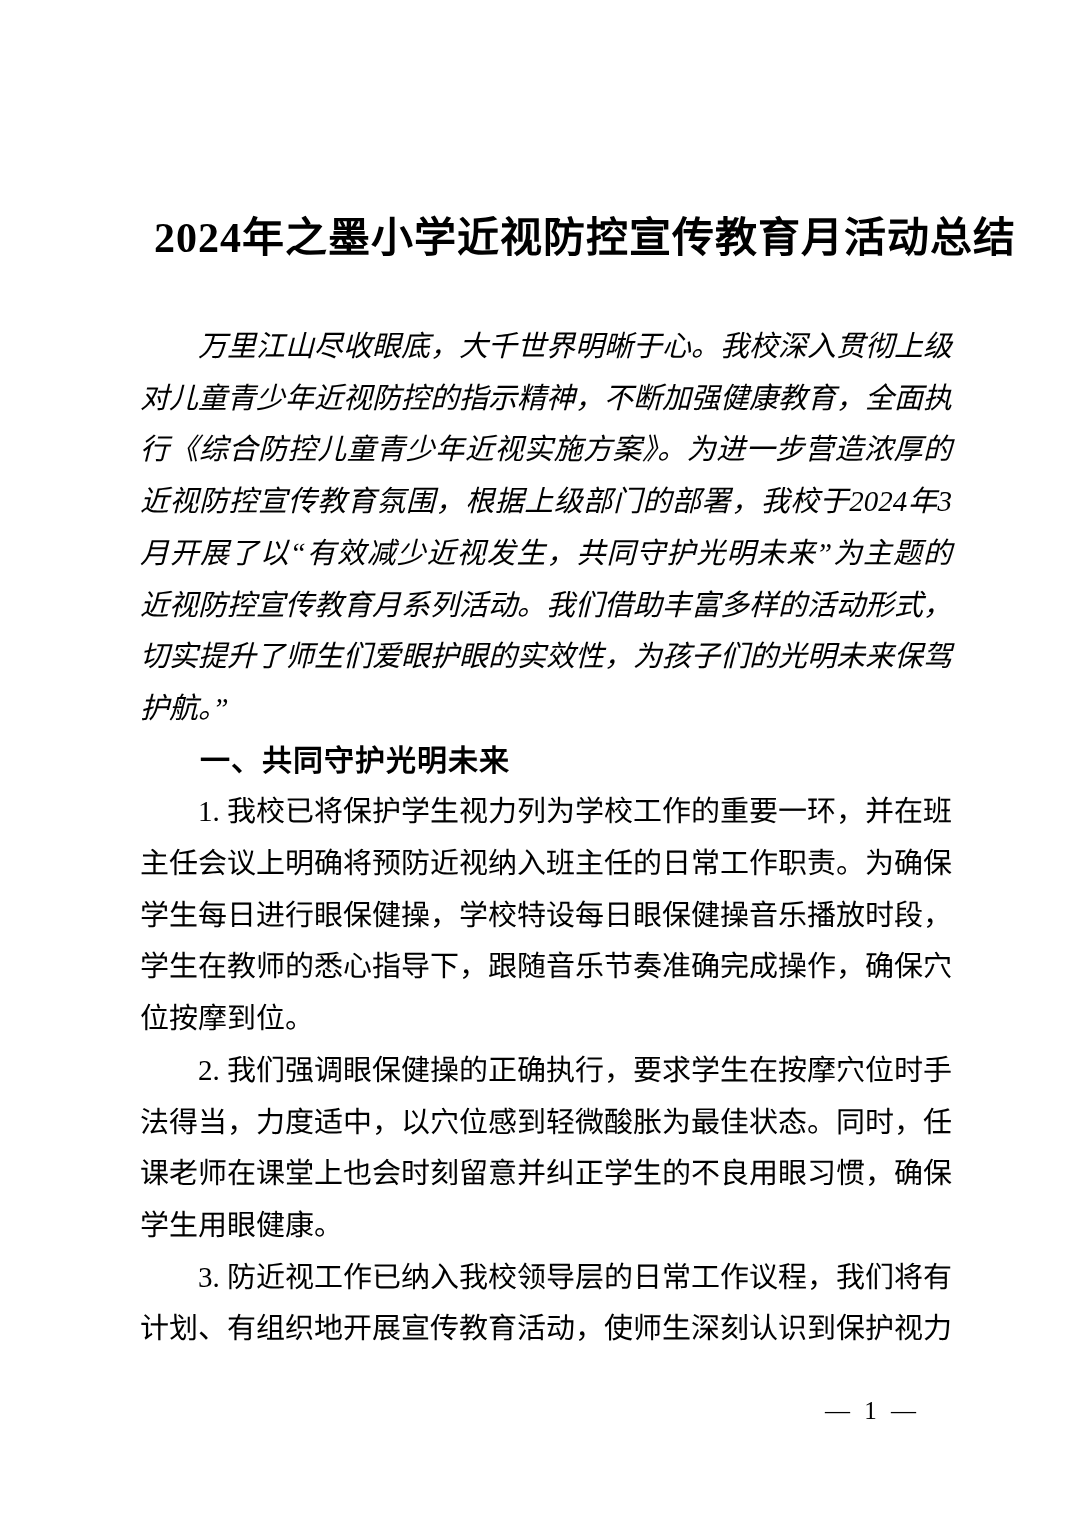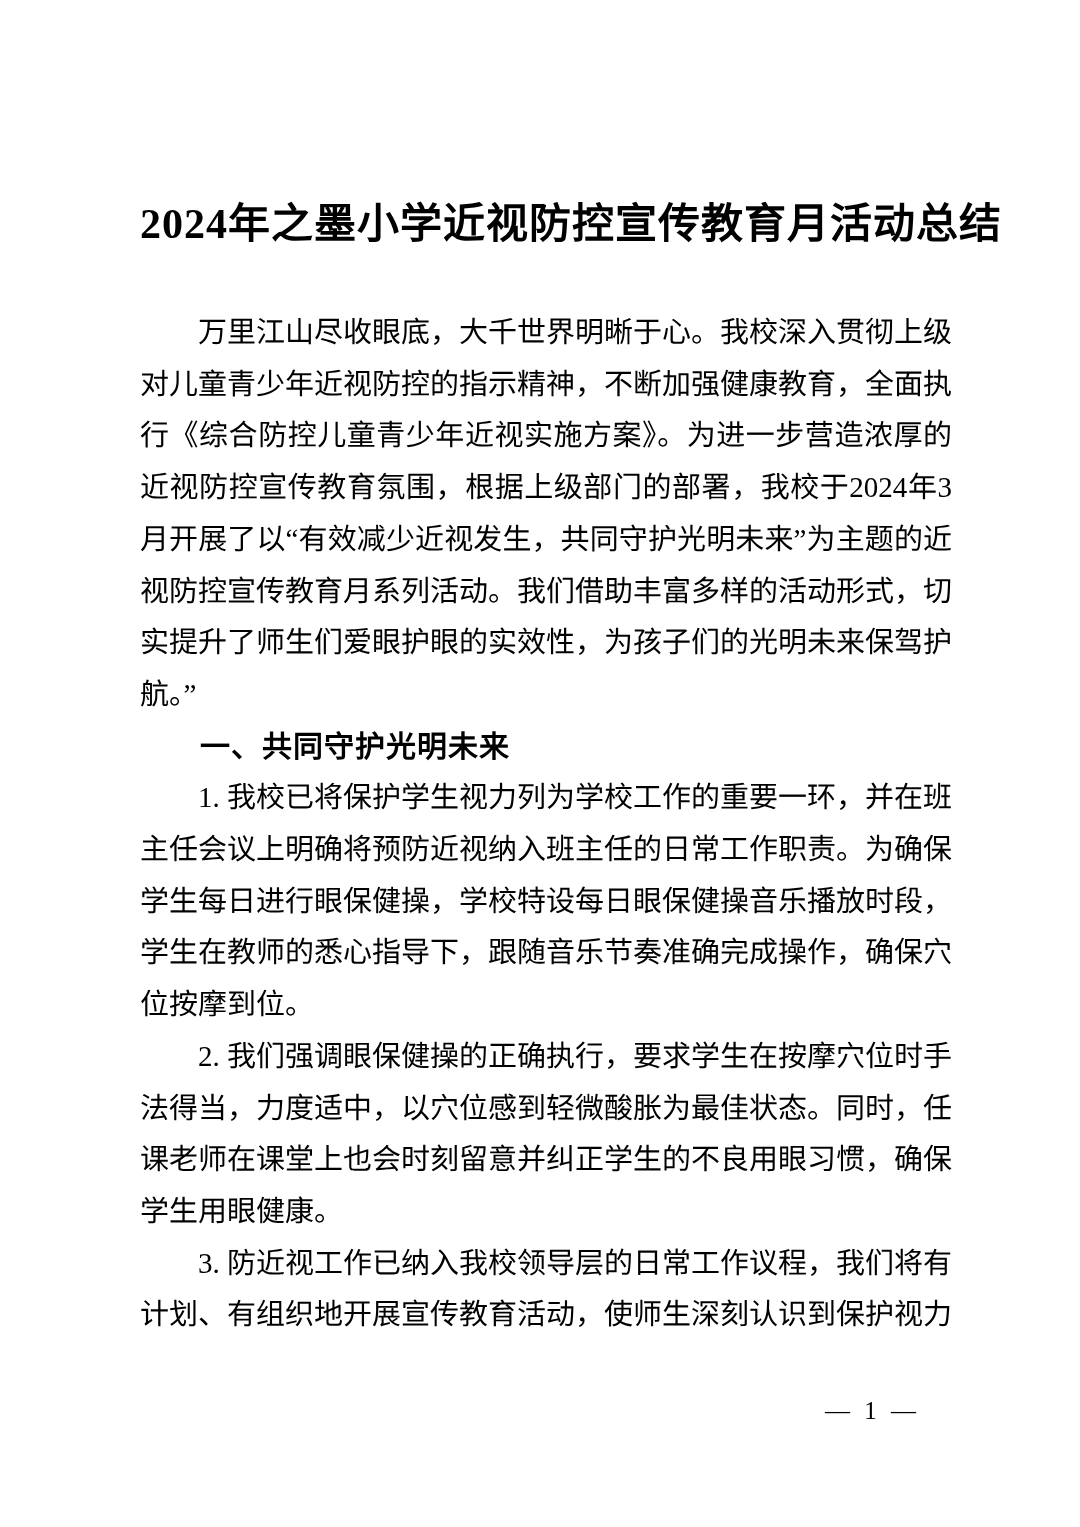--- a/index.html
+++ b/index.html
@@ -16,41 +16,42 @@
     overflow: hidden;
     font-family: "Liberation Serif", serif;
   }
   .content {
     position: absolute;
     left: 140px;
     top: 185px;
     width: 812px;
   }
   .doc-title {
-    margin: 0;
+    margin: 14px;
     font-family: "Liberation Serif", serif;
     font-size: 42px;
     font-weight: 700;
     line-height: 78px;
     text-align: center;
     letter-spacing: 1px;
     white-space: nowrap;
   }
   .body-para {
     margin: 0;
     font-size: 29px;
     line-height: 51.7px;
     text-align: justify;
     text-justify: inter-ideograph;
     text-indent: 2em;
     word-break: break-all;
     letter-spacing: 0px;
   }
   .body-para.first {
     margin-top: 44px;
+    font-style: italic;
   }
   .section-heading {
     margin: 0;
     font-family: "Liberation Sans", sans-serif;
     font-size: 30px;
     font-weight: 700;
     line-height: 51.7px;
     text-indent: 2em;
     letter-spacing: 1px;
   }

